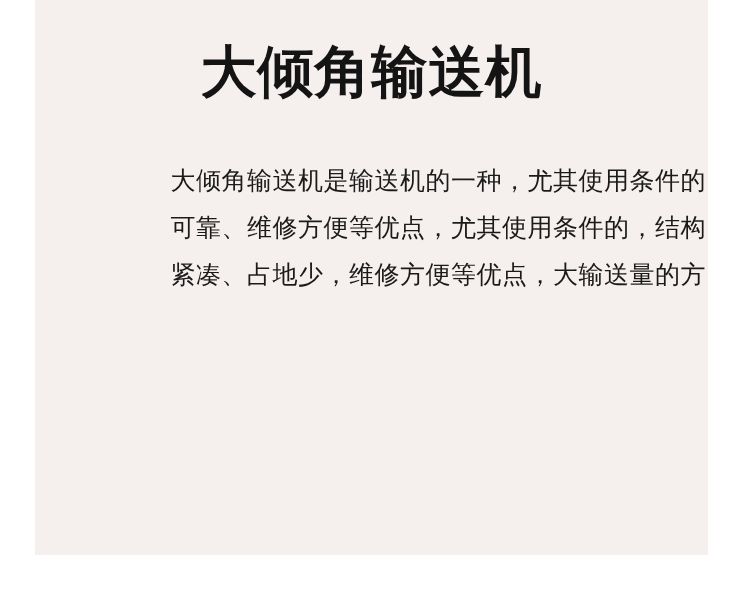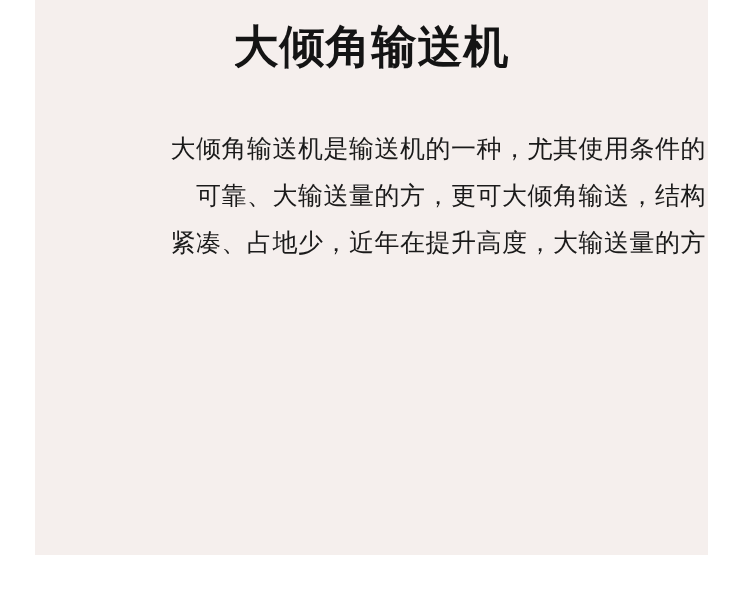--- a/index.html
+++ b/index.html
@@ -22,23 +22,23 @@
   .content-panel {
     position: absolute;
     left: 35px;
     top: 0;
     width: 673px;
     height: 555px;
     background: #f5efed;
   }
 
   .page-title {
-    margin-top: 18px;
+    margin-top: 36px;
     text-align: center;
-    font-size: 45px;
+    font-size: 56px;
     font-weight: bold;
     color: #141414;
     letter-spacing: 1px;
     line-height: 1.3;
   }
 
   .article-body {
     margin-top: 48px;
     padding-left: 8px;
     padding-right: 2px;
@@ -56,18 +56,18 @@
 </head>
 <body>
 
 <div class="page">
   <div class="content-panel">
 
     <h1 class="page-title">大倾角输送机</h1>
 
     <div class="article-body">
       <div class="body-line">大倾角输送机是输送机的一种，尤其使用条件的</div>
-      <div class="body-line">可靠、大输送量的方，更可大倾角输送，结构</div>
-      <div class="body-line">紧凑、占地少，近年在提升高度，大输送量的方</div>
+      <div class="body-line">可靠、维修方便等优点，尤其使用条件的，结构</div>
+      <div class="body-line">紧凑、占地少，维修方便等优点，大输送量的方</div>
     </div>
 
   </div>
 </div>
 
 </body></html>

